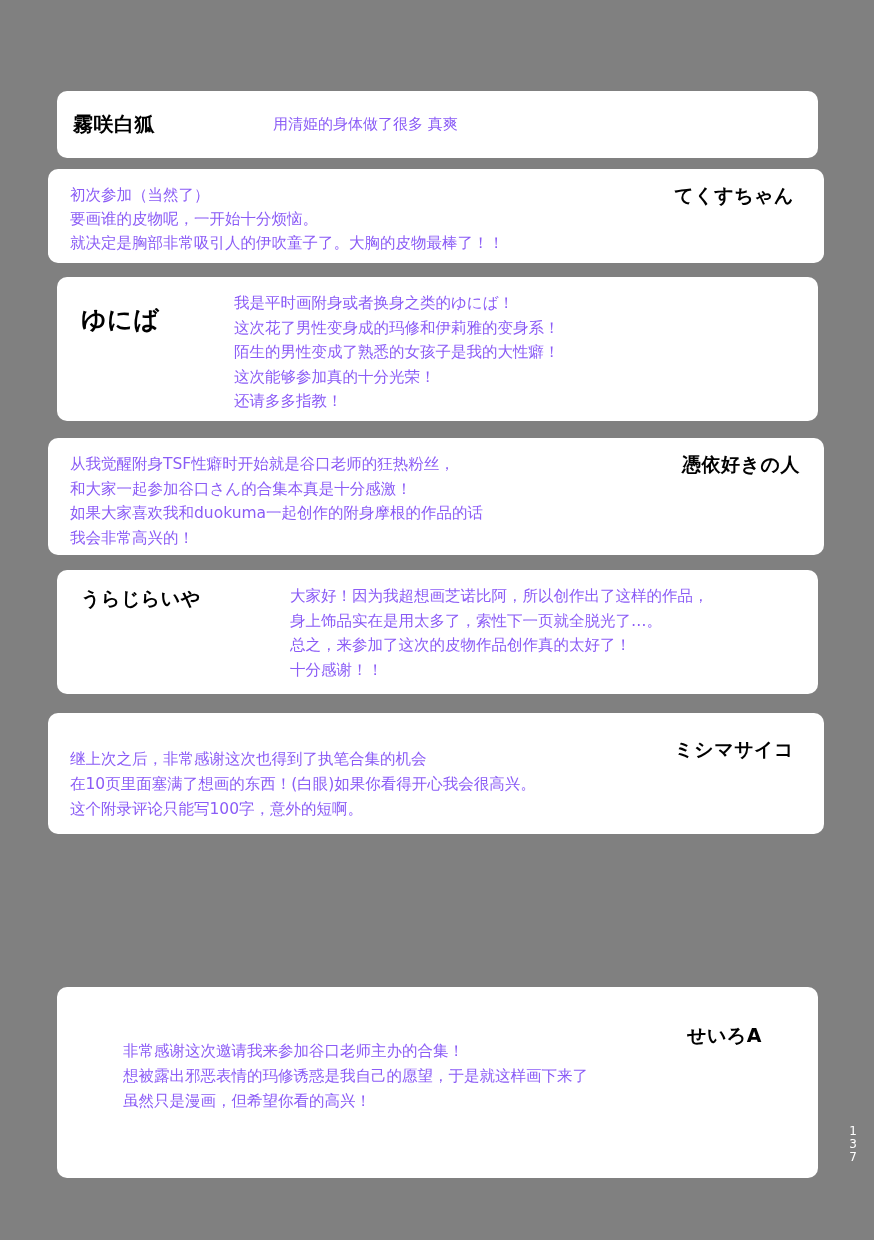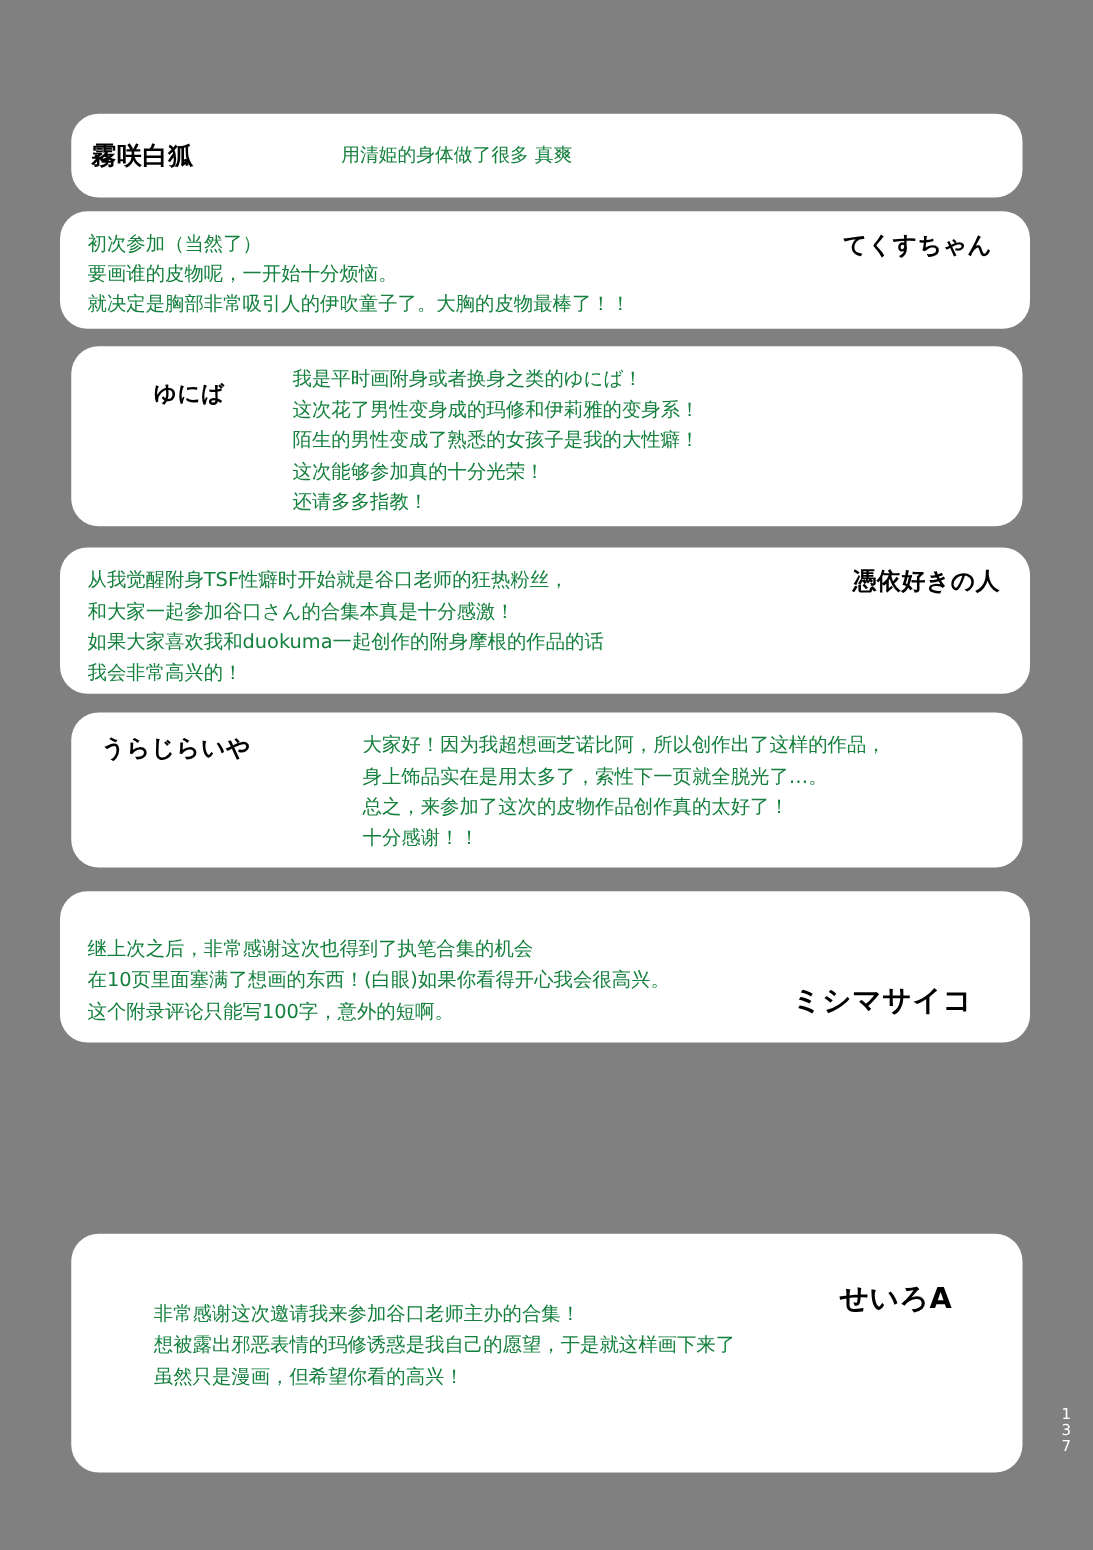--- a/index.html
+++ b/index.html
@@ -16,32 +16,32 @@
   }
   .page {
     position: absolute;
     left: 0; top: 0;
     width: 874px;
     height: 1240px;
   }
   .card {
     position: absolute;
     background: #ffffff;
-    border-radius: 22px;
+    border-radius: 10px;
     box-sizing: border-box;
     padding: 14px 22px;
   }
   .name {
     font-weight: bold;
     color: #000;
     white-space: nowrap;
     letter-spacing: 0.5px;
   }
   .body-text {
-    color: #15803d;
+    color: #8b5cf6;
     white-space: pre-line;
   }
   
   #card-title {
     left: 57px; top: 91px; width: 761px; height: 67px;
     padding: 0;
   }
   #card-title .inner {
     display: flex;
     align-items: center;
@@ -73,22 +73,21 @@
     text-align: right;
   }
   
   #card-3 {
     left: 57px; top: 277px; width: 761px; height: 144px;
     padding: 0;
   }
   #card-3 .name {
     position: absolute;
     left: 24px; top: 26px;
-    font-size: 18px;
-    margin-left: 42px;
+    font-size: 25px;
   }
   #card-3 .body-text {
     position: absolute;
     left: 177px; top: 14px;
     font-size: 15.5px;
     line-height: 24.5px;
   }
   
   #card-4 {
     left: 48px; top: 438px; width: 776px; height: 117px;
@@ -127,23 +126,22 @@
     padding: 0;
   }
   #card-6 .body-text {
     position: absolute;
     left: 22px; top: 34px;
     font-size: 15.5px;
     line-height: 25px;
   }
   #card-6 .name {
     position: absolute;
-    right: 46px; top: 24px;
-    font-size: 23px;
-    margin-top: 48px;
+    right: 30px; top: 24px;
+    font-size: 19px;
   }
   
   #card-7 {
     left: 57px; top: 852px; width: 761px; height: 114px;
     padding: 0;
   }
   #card-7 .name {
     position: absolute;
     left: 24px; top: 18px;
     font-size: 17px;
@@ -161,21 +159,21 @@
   }
   #card-8 .body-text {
     position: absolute;
     left: 66px; top: 52px;
     font-size: 15.5px;
     line-height: 25px;
   }
   #card-8 .name {
     position: absolute;
     right: 56px; top: 36px;
-    font-size: 23px;
+    font-size: 19px;
     text-align: center;
   }
   
   #page-number {
     position: absolute;
     right: 14px;
     top: 1125px;
     width: 14px;
     color: #ffffff;
     font-size: 12px;

